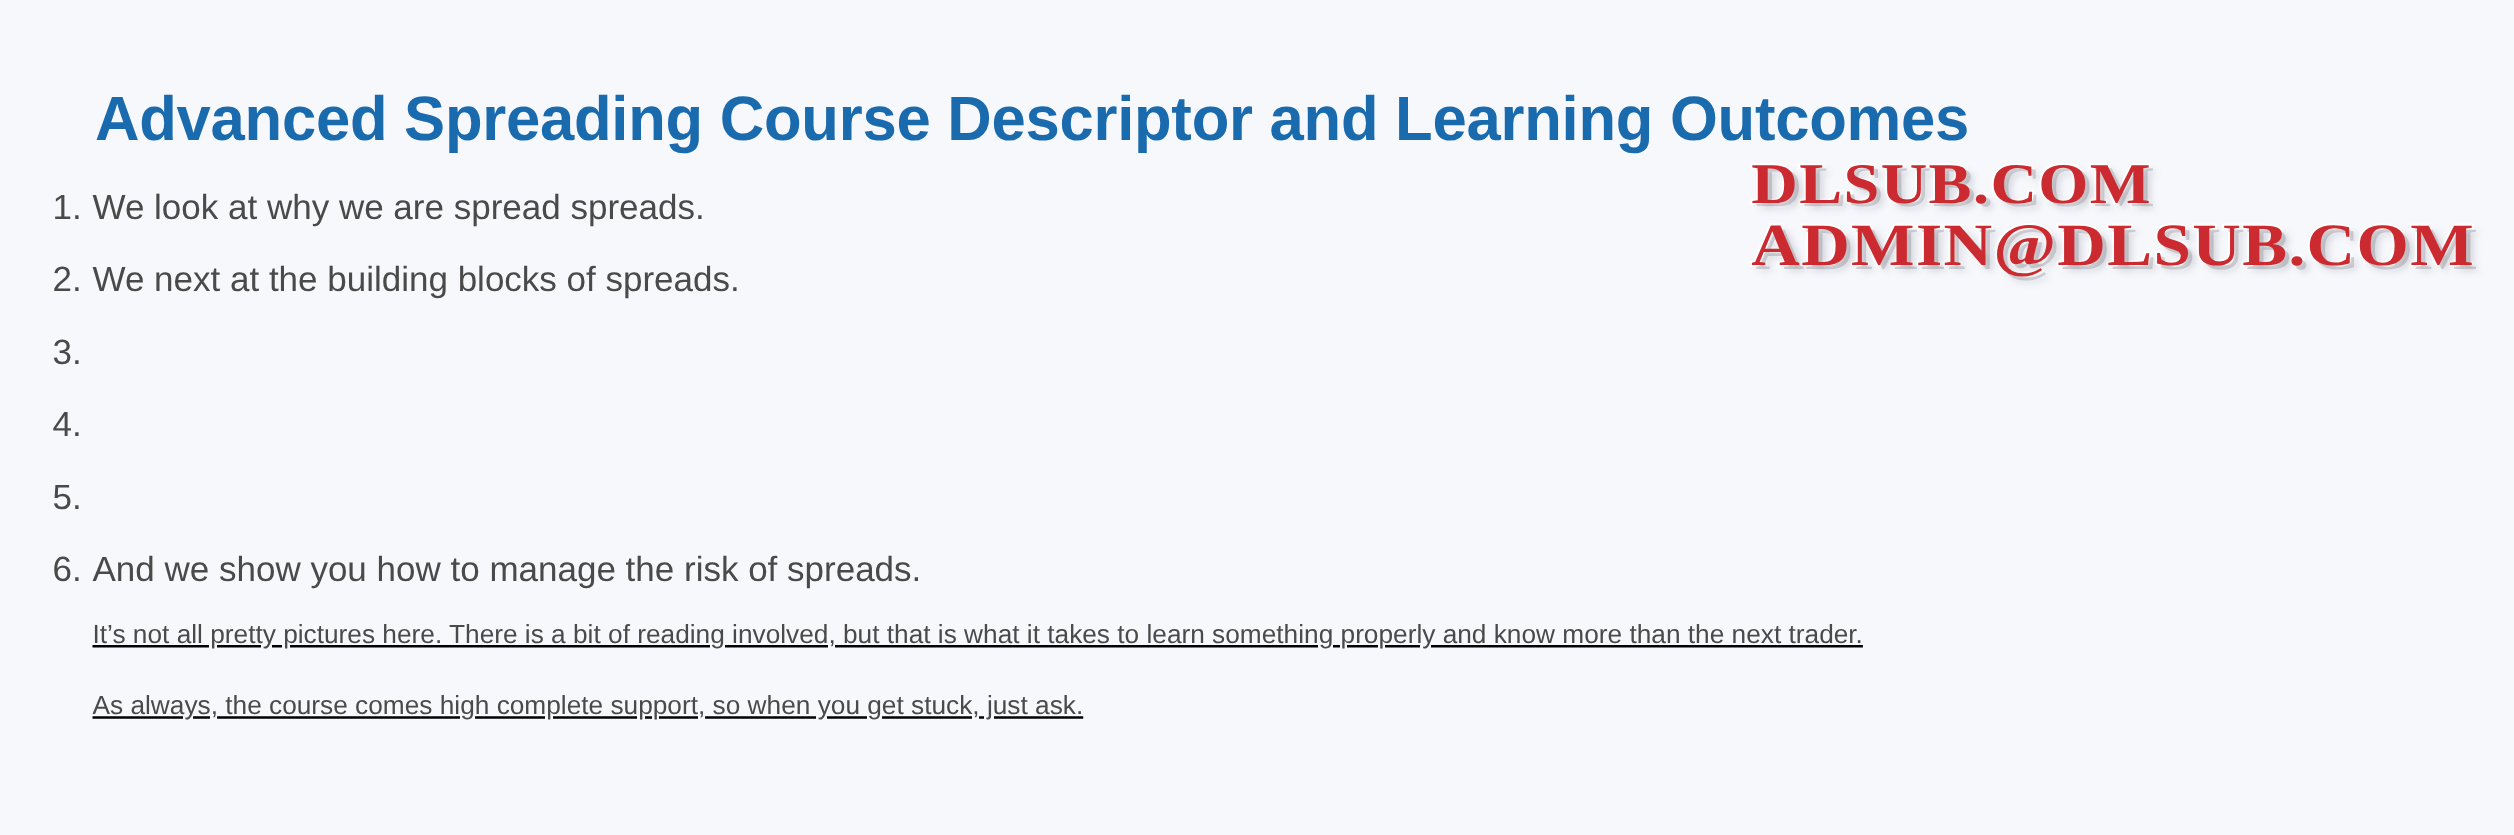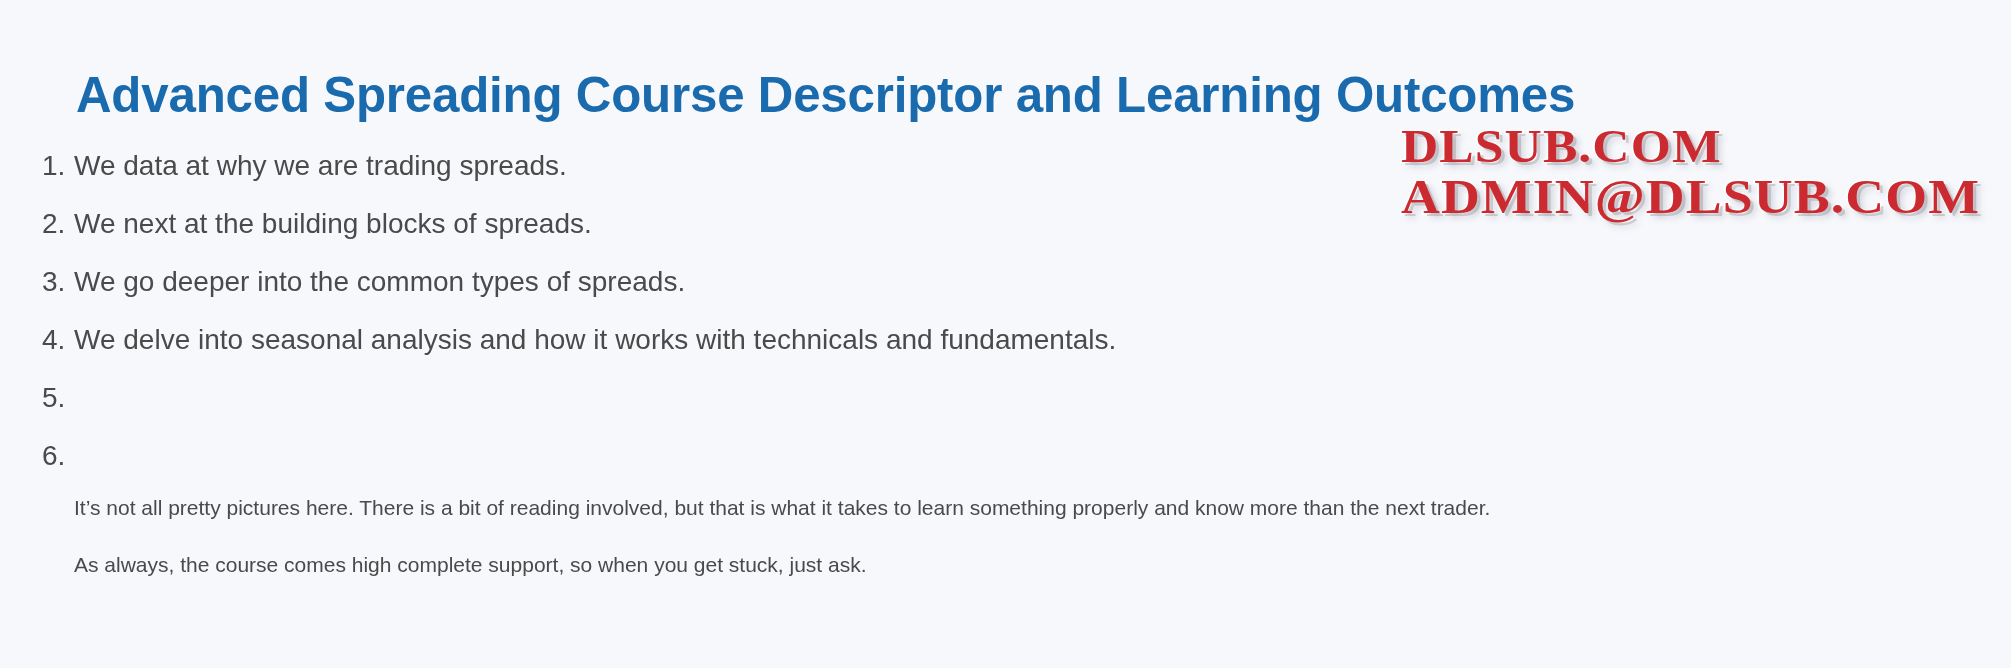--- a/index.html
+++ b/index.html
@@ -65,20 +65,21 @@
     flex: 0 1 auto;
     color: #4a4a4a;
   }
 
   
   #notes {
     position: absolute;
     left: 74px;
     top: 491px;
     width: 1920px;
+    text-decoration: underline;
   }
   #notes p {
     margin: 0 0 23px 0;
     font-size: 21px;
     line-height: 34px;
     color: #4a4a4a;
     white-space: nowrap;
   }
   #notes p:last-child { margin-bottom: 0; }
 
@@ -120,39 +121,38 @@
 </head>
 <body>
 
 <div id="page">
 
   <h1 id="title">Advanced Spreading Course Descriptor and Learning Outcomes</h1>
 
   <ol id="outcomes-list">
     <li>
       <span class="li-num">1.</span>
-      <span class="li-text">We data at why we are trading spreads.</span>
+      <span class="li-text">We look at why we are spread spreads.</span>
     </li>
     <li>
       <span class="li-num">2.</span>
       <span class="li-text">We next at the building blocks of spreads.</span>
     </li>
     <li>
       <span class="li-num">3.</span>
-      <span class="li-text">We go deeper into the common types of spreads.</span>
     </li>
     <li>
       <span class="li-num">4.</span>
-      <span class="li-text">We delve into seasonal analysis and how it works with technicals and fundamentals.</span>
     </li>
     <li>
       <span class="li-num">5.</span>
     </li>
     <li>
       <span class="li-num">6.</span>
+      <span class="li-text">And we show you how to manage the risk of spreads.</span>
     </li>
   </ol>
 
   <div id="notes">
     <p>It’s not all pretty pictures here. There is a bit of reading involved, but that is what it takes to learn something properly and know more than the next trader.</p>
     <p>As always, the course comes high complete support, so when you get stuck, just ask.</p>
   </div>
 
   <div id="watermark">
     <span class="wm-line wm-line-1">DLSUB.COM</span>

